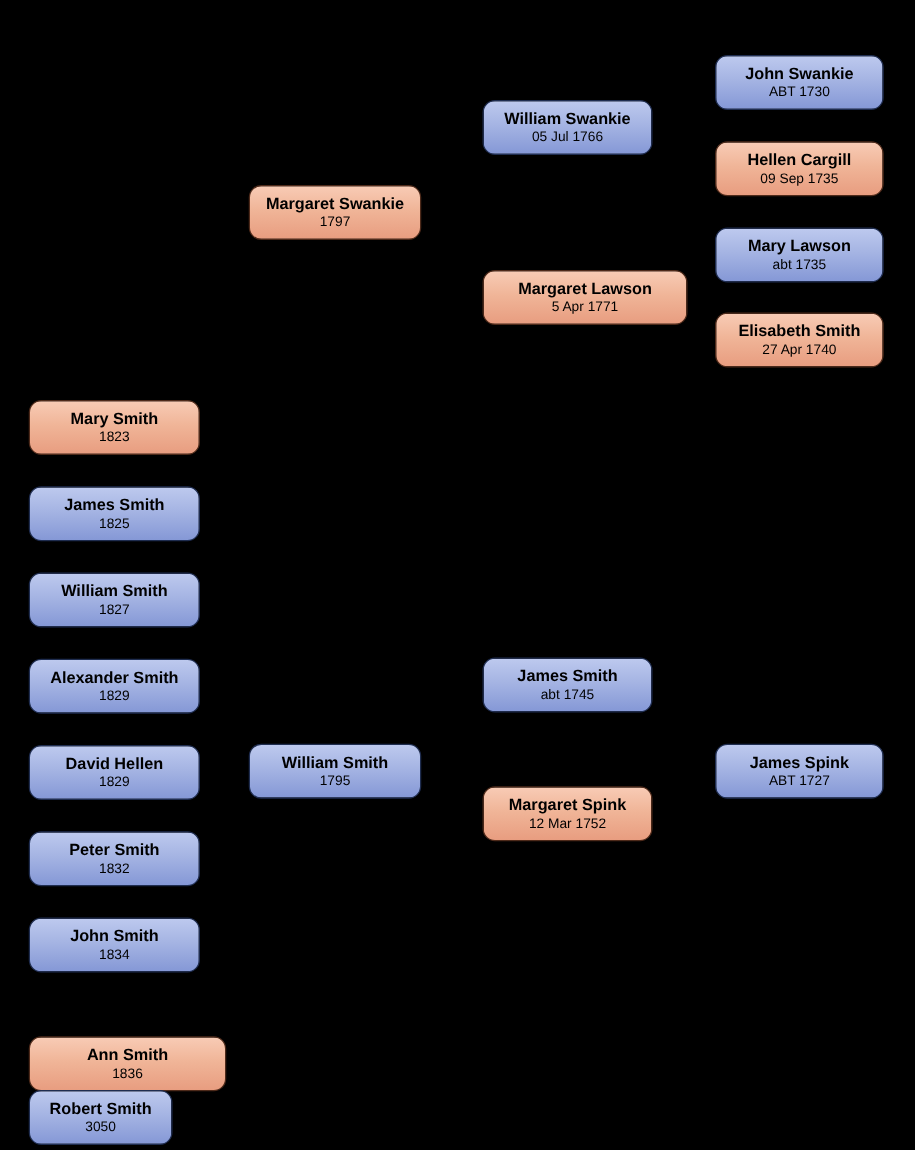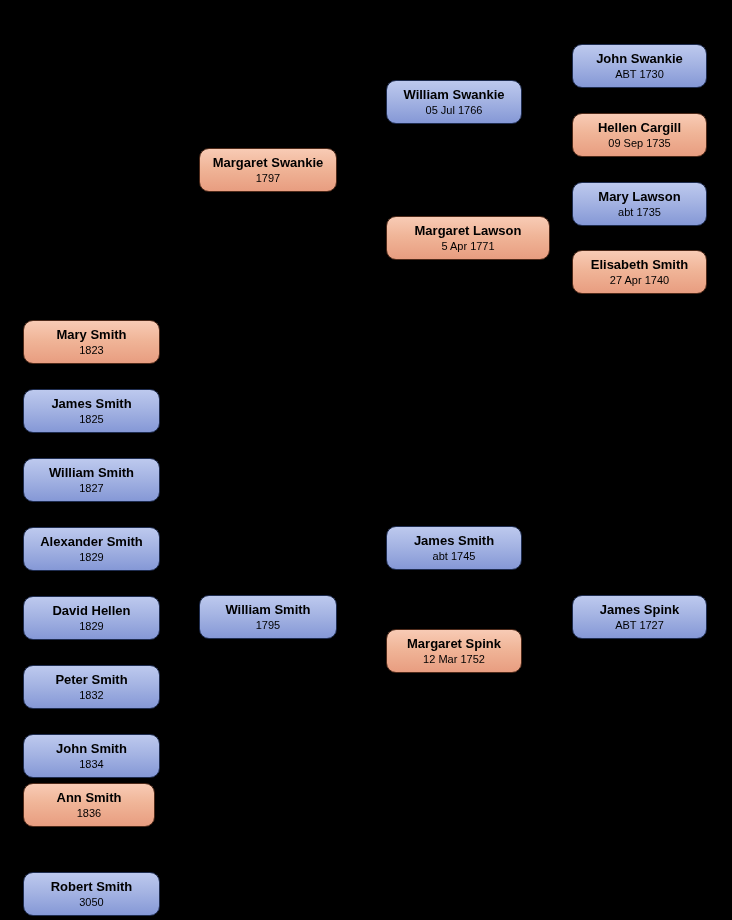--- a/index.html
+++ b/index.html
@@ -77,25 +77,25 @@
     <div class="pdate">1829</div>
   </div>
   <div class="node male" style="left:23px;top:645px;width:137px">
     <div class="pname">Peter Smith</div>
     <div class="pdate">1832</div>
   </div>
   <div class="node male" style="left:23px;top:714px;width:137px">
     <div class="pname">John Smith</div>
     <div class="pdate">1834</div>
   </div>
-  <div class="node female" style="left:23px;top:763px;width:132px">
+  <div class="node female" style="left:23px;top:809px;width:158px">
     <div class="pname">Ann Smith</div>
     <div class="pdate">1836</div>
   </div>
-  <div class="node male" style="left:23px;top:852px;width:137px">
+  <div class="node male" style="left:23px;top:852px;width:115px">
     <div class="pname">Robert Smith</div>
     <div class="pdate">3050</div>
   </div>
 
   <div class="node male" style="left:199px;top:575px;width:138px">
     <div class="pname">William Smith</div>
     <div class="pdate">1795</div>
   </div>
   <div class="node female" style="left:199px;top:128px;width:138px">
     <div class="pname">Margaret Swankie</div>

